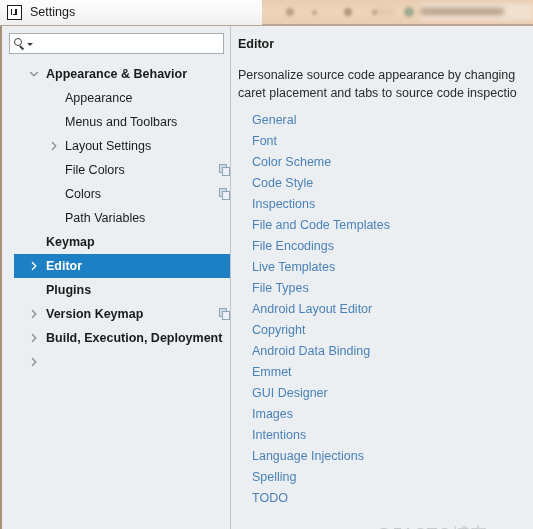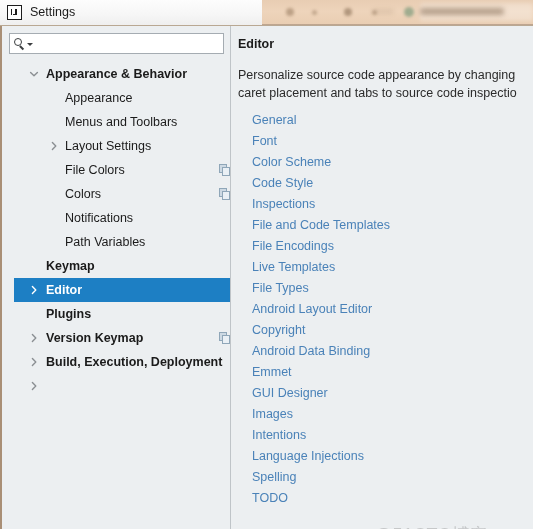--- a/index.html
+++ b/index.html
@@ -383,23 +383,20 @@
             <span class="cb-back"></span>
             <span class="cb-front"></span>
           </span>
         </div>
         <div class="tree-row lvl1">
           <span class="tree-label">Colors</span>
           <span class="copy-badge">
             <span class="cb-back"></span>
             <span class="cb-front"></span>
           </span>
-        </div>
-        <div class="tree-row lvl1">
-          <span class="tree-label">Notifications</span>
         </div>
         <div class="tree-row lvl1">
           <span class="tree-label">Path Variables</span>
         </div>
         <div class="tree-row lvl0">
           <span class="tree-label">Keymap</span>
         </div>
         <div class="tree-row lvl0 selected">
           <span class="twisty">
             <svg width="10" height="10" viewBox="0 0 10 10">

